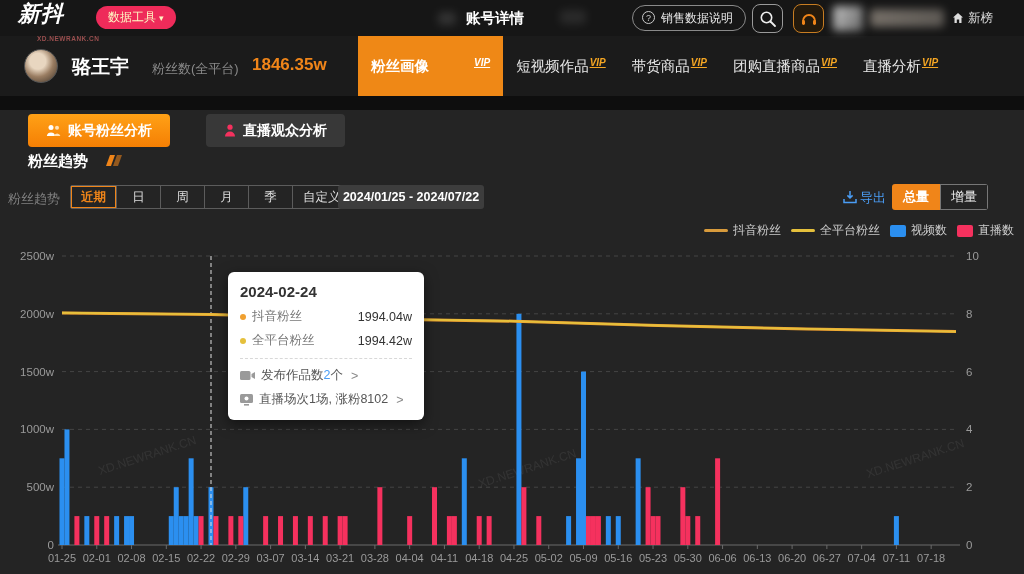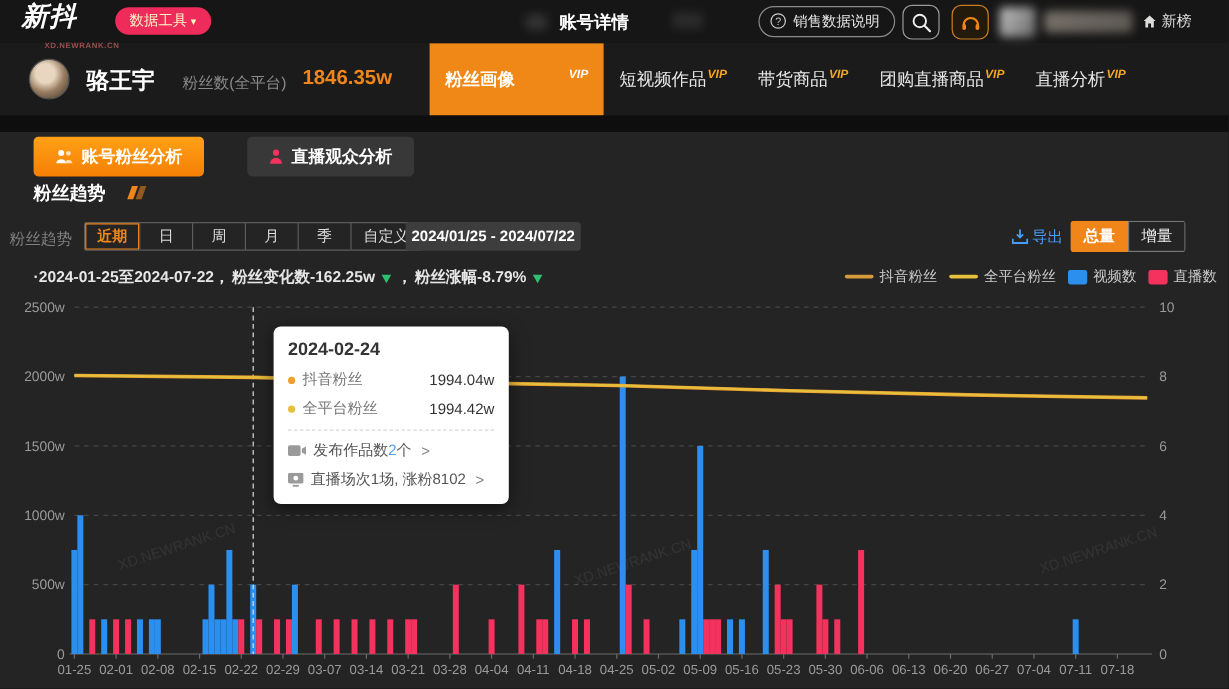--- a/index.html
+++ b/index.html
@@ -24,21 +24,21 @@
   .home-link svg { vertical-align:-2px; margin-right:4px; }
 
   
   .accountbar { position:absolute; left:0; top:36px; width:1024px; height:60px; background:#1b1b1b; z-index:4; }
   .avatar { position:absolute; left:24px; top:13px; width:34px; height:34px; border-radius:50%; background:radial-gradient(circle at 40% 35%, #e8d6c0 0 28%, #9a7d62 55%, #3a3026 100%); border:1px solid #555; }
   .acct-name { position:absolute; left:72px; top:18px; color:#fff; font-size:19px; font-weight:bold; }
   .fans-label { position:absolute; left:152px; top:24px; color:#8a8a8a; font-size:13px; }
   .fans-value { position:absolute; left:252px; top:19px; color:#f08519; font-size:17px; font-weight:bold; }
   .tabs { position:absolute; left:358px; top:0; height:60px; display:flex; align-items:stretch; }
   .tab { display:flex; align-items:center; padding:0 13px; color:#e8e8e8; font-size:14.5px; cursor:pointer; white-space:nowrap; }
-  .tab .vip { font-size:10px; font-weight:bold; font-style:italic; color:#f5a623; margin:-8px 0 0 1px; }
+  .tab .vip { font-size:10px; font-weight:bold; font-style:italic; color:#f5a623; margin:-8px 0 0 1px;text-decoration:underline; }
   .tab.active { background:#ef8816; font-weight:bold; color:#fff;gap:44px; }
   .tab.active .vip { color:#fff; }
   .blackstrip { position:absolute; left:0; top:96px; width:1024px; height:14px; background:#0e0e0e; }
 
   
   .subtab { position:absolute; top:114px; height:33px; border-radius:4px; color:#fff; font-size:14px; font-weight:bold; display:flex; align-items:center; gap:7px; padding:0 18px; cursor:pointer; }
   .subtab.one { left:28px; background:linear-gradient(180deg,#ffa116,#f57f04); }
   .subtab.two { left:206px; background:#383838; }
   .section-title { position:absolute; left:28px; top:152px; color:#fff; font-size:15px; font-weight:bold; }
   .deco { position:absolute; left:108px; top:155px; display:flex; gap:2px; }
@@ -179,28 +179,20 @@
   <div class="date-box">2024/01/25 - 2024/07/22</div>
   <div class="export"><svg width="14" height="13" viewBox="0 0 14 13">
         <path d="M7 0 V7 M4.4 4.4 L7 7 L9.6 4.4" stroke="#4a9df5" stroke-width="1.5" fill="none"></path>
         <path d="M1 8 V11.5 H13 V8" stroke="#4a9df5" stroke-width="1.5" fill="none"></path>
       </svg><span>导出</span></div>
   <div class="mode-toggle" id="mode-toggle">
       <div class="mode active">总量</div>
       <div class="mode inactive">增量</div>
     </div>
 
-  <div class="summary">
-    <span>·2024-01-25至2024-07-22，</span>
-    <span>粉丝变化数-162.25w</span>
-    <span class="arr-dn"></span>
-    <span>，</span>
-    <span>粉丝涨幅-8.79%</span>
-    <span class="arr-dn"></span>
-  </div>
   <div class="legend" id="legend">
       <div class="item">
         <span class="line" style="background: rgb(216, 155, 60);"></span>
         <span>抖音粉丝</span>
       </div>
       <div class="item">
         <span class="line" style="background: rgb(229, 192, 60);"></span>
         <span>全平台粉丝</span>
       </div>
       <div class="item">

